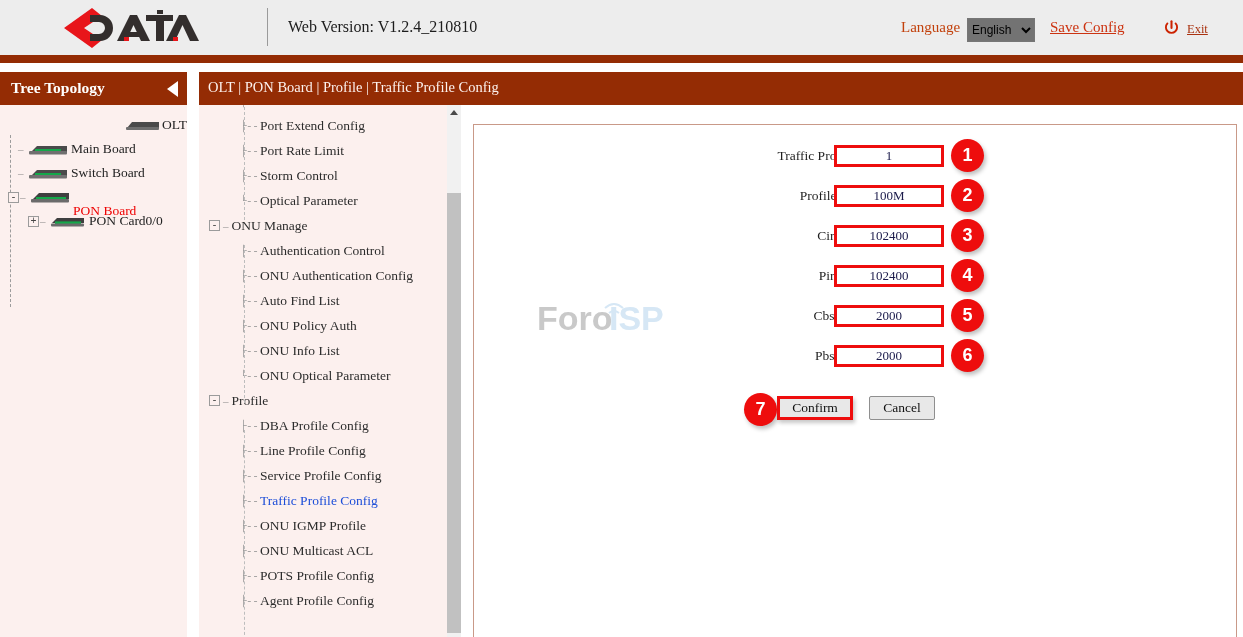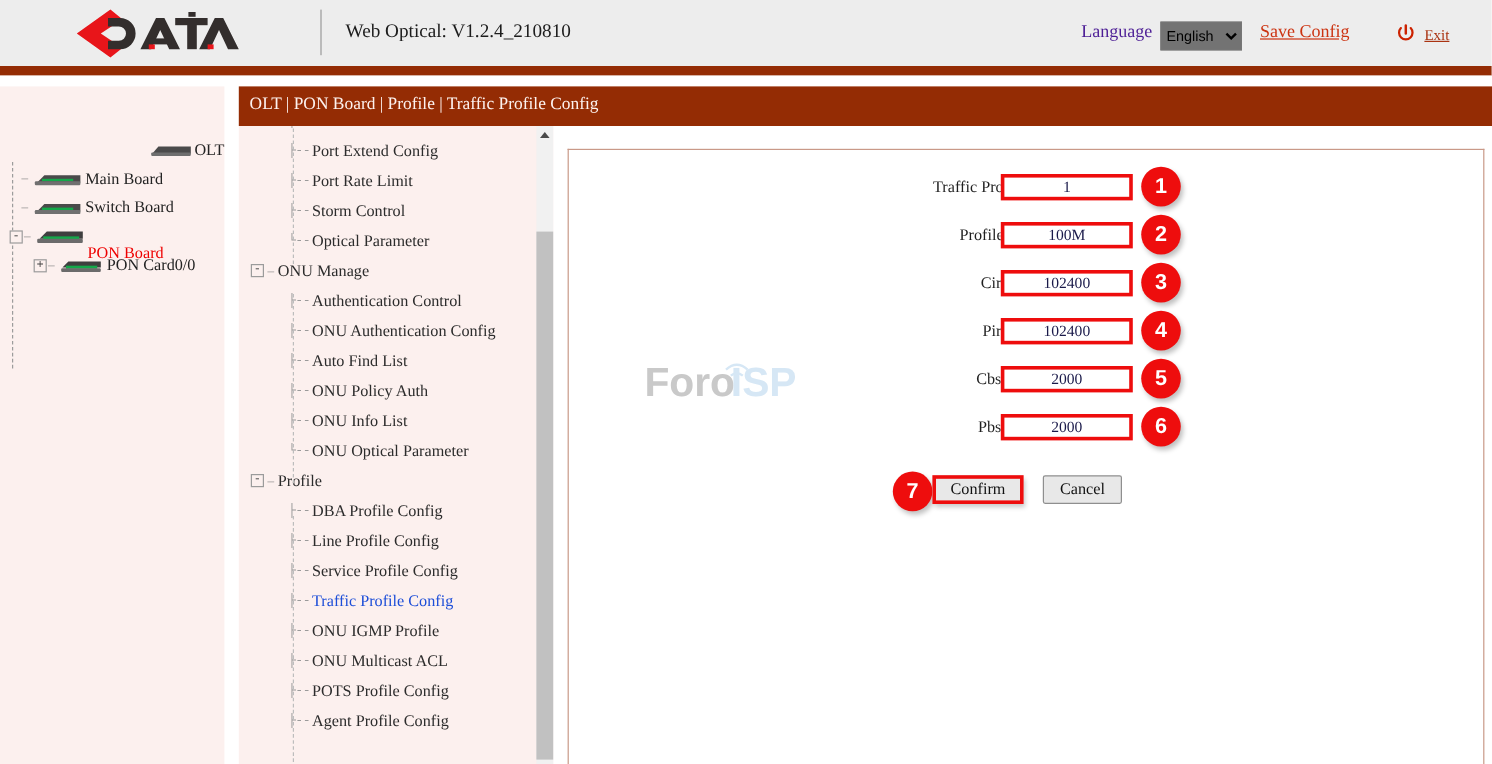--- a/index.html
+++ b/index.html
@@ -32,21 +32,21 @@
     font-size: 16px; color: #1c1c1c;
     white-space: nowrap;
   }
   #online-users {
     position: absolute; left: 663px; top: 22px;
     font-size: 12.5px; color: #222;
     white-space: nowrap;
   }
   #lang-label {
     position: absolute; left: 901px; top: 19px;
-    font-size: 15px; color: #4c1d95;
+    font-size: 15px; color: #c2410c;
   }
   #lang-select {
     position: absolute; left: 967px; top: 18px;
     width: 68px; height: 24px;
     font-family: "Liberation Sans", sans-serif;
     font-size: 12px;
     border: 1px solid #767676;
     background: #737373;
   }
   #save-config {
@@ -289,21 +289,21 @@
       <rect x="94" y="9" width="8" height="26" fill="#332e2d"></rect>
       <rect x="95" y="4" width="6" height="4" fill="#332e2d"></rect>
       <path d="M104 35 L117 9 h7 L137 35 h-9 L120.5 19 L113 35 Z" fill="#332e2d"></path>
       <rect x="62" y="31" width="5" height="4" fill="#e8151a"></rect>
       <rect x="111" y="31" width="5" height="4" fill="#e8151a"></rect>
     </svg>
   </div>
 
   <div id="header-divider"></div>
 
-  <div id="web-version">Web Optical: V1.2.4_210810</div>
+  <div id="web-version">Web Version: V1.2.4_210810</div>
 
 
   <div id="lang-label">Language</div>
 
   <select id="lang-select">
     <option>English</option>
   </select>
 
   <div id="save-config">Save Config</div>
 
@@ -312,20 +312,24 @@
     <path d="M5.2 4.6 A6.6 6.6 0 1 0 14.8 4.6" stroke="#cc2200" stroke-width="2.2" fill="none" stroke-linecap="round"></path>
   </svg>
 
   <div id="exit-link">Exit</div>
 </div>
 
 <div id="top-band"></div>
 <div id="white-gap"></div>
 
 <div id="tree-panel">
+  <div id="tree-header">
+    <div id="tree-header-title">Tree Topology</div>
+    <div id="tree-collapse-icon"></div>
+  </div>
   <div id="tree-body">
 
     <div class="tree-node" style="padding-left:4px;justify-content:flex-end;">
       <svg class="dev-icon" width="36" height="12" viewBox="0 0 36 12">
         <path d="M3 9 L8 3 L35 3 L35 9 Z" fill="#4a4a4a"></path>
         <rect x="2" y="8" width="33" height="3" rx="1" fill="#6e6e6e"></rect>
       </svg>
       <span class="tnode-lbl">OLT</span>
     </div>
 

